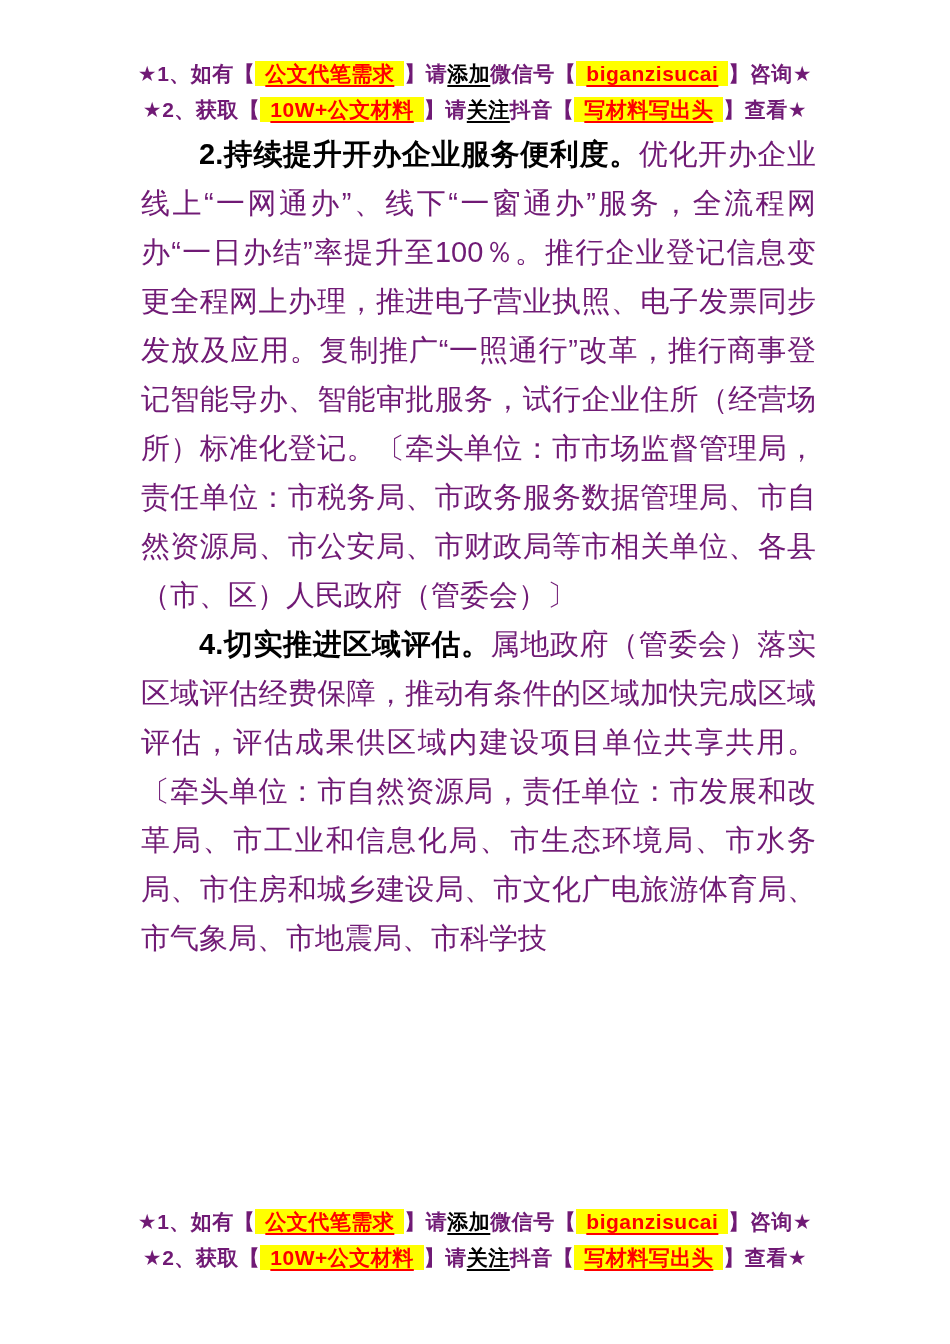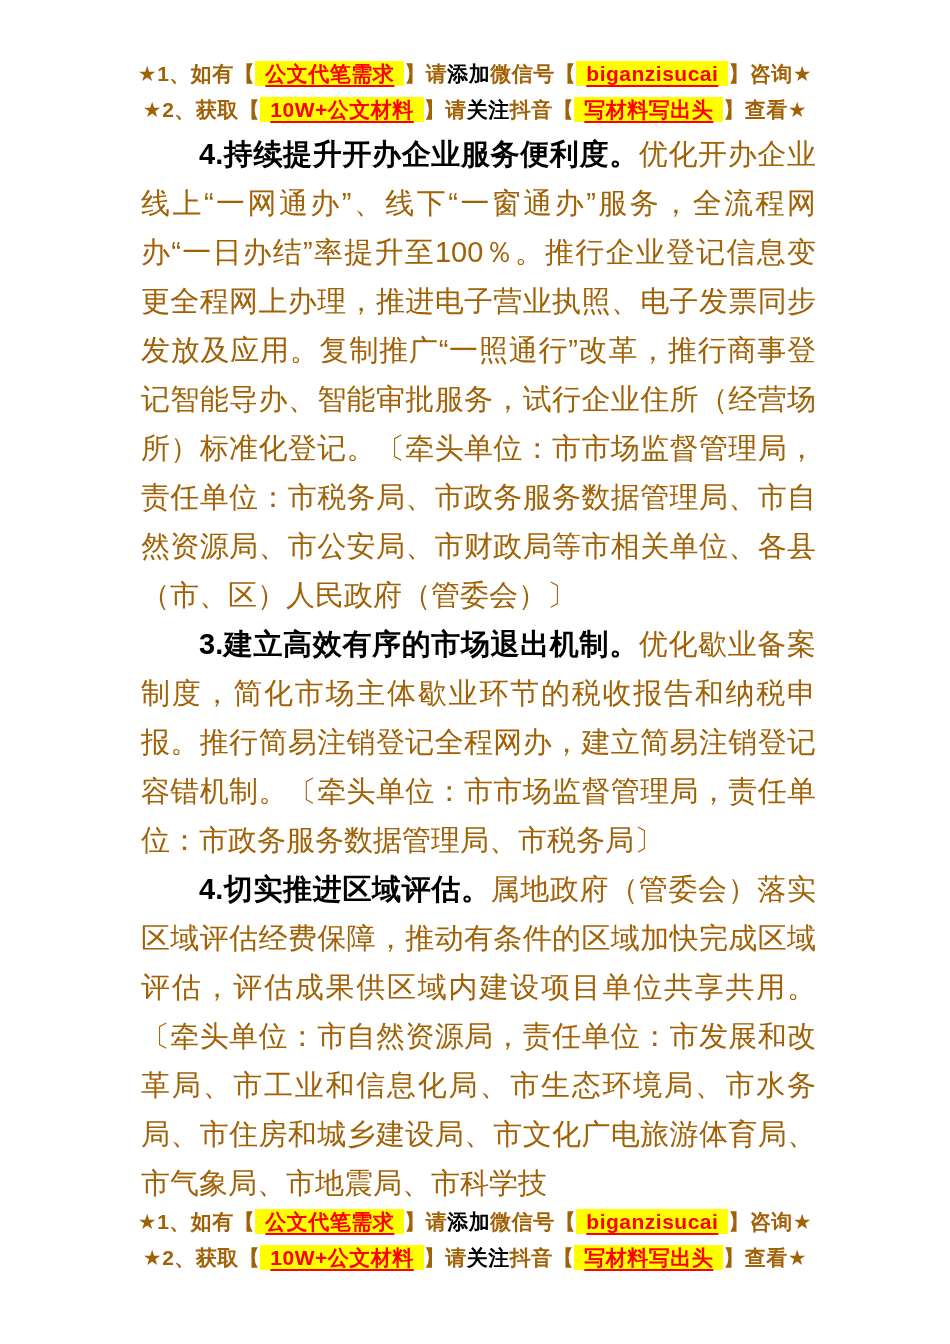--- a/index.html
+++ b/index.html
@@ -24,31 +24,32 @@
     text-align: center;
     font-weight: bold;
     font-size: 21px;
     line-height: 36px;
     color: #000000;
     letter-spacing: 0.5px;
   }
   .banner.header { top: 56px; }
   .banner.footer { top: 1204px; }
   .banner-line { white-space: nowrap; }
-  .run-normal { color: #a16207; }
+  .run-normal { color: #701a75; }
   .run-hl {
     background: #ffff00;
     color: #ff0000;
     text-decoration: underline;
     text-decoration-color: #ff0000;
     text-decoration-thickness: 2px;
     text-underline-offset: 4px;
     padding: 1px 10px;
   }
   .run-u {
+    text-decoration: underline;
     text-decoration-color: #000000;
     text-decoration-thickness: 2px;
     text-underline-offset: 4px;
   }
   
   .doc-body {
     position: absolute;
     top: 130px;
     left: 141px;
     width: 675px;
@@ -69,21 +70,20 @@
 </style>
 </head>
 <body>
 
 <div class="page">
   <div class="banner header" id="header-banner">
       <div class="banner-line"><span class="run-normal">★1、如有【</span><span class="run-hl">公文代笔需求</span><span class="run-normal">】请</span><span class="run-u">添加</span><span class="run-normal">微信号【</span><span class="run-hl">biganzisucai</span><span class="run-normal">】咨询★</span></div>
       <div class="banner-line"><span class="run-normal">★2、获取【</span><span class="run-hl">10W+公文材料</span><span class="run-normal">】请</span><span class="run-u">关注</span><span class="run-normal">抖音【</span><span class="run-hl">写材料写出头</span><span class="run-normal">】查看★</span></div>
     </div>
   <div class="doc-body" id="document-body">
-      <p class="paragraph"><span class="run-bold">4.持续提升开办企业服务便利度。</span><span class="run-normal">优化开办企业线上“一网通办”、线下“一窗通办”服务，全流程网办“一日办结”率提升至100％。推行企业登记信息变更全程网上办理，推进电子营业执照、电子发票同步发放及应用。复制推广“一照通行”改革，推行商事登记智能导办、智能审批服务，试行企业住所（经营场所）标准化登记。〔牵头单位：市市场监督管理局，责任单位：市税务局、市政务服务数据管理局、市自然资源局、市公安局、市财政局等市相关单位、各县（市、区）人民政府（管委会）〕</span></p>
-      <p class="paragraph"><span class="run-bold">3.建立高效有序的市场退出机制。</span><span class="run-normal">优化歇业备案制度，简化市场主体歇业环节的税收报告和纳税申报。推行简易注销登记全程网办，建立简易注销登记容错机制。〔牵头单位：市市场监督管理局，责任单位：市政务服务数据管理局、市税务局〕</span></p>
+      <p class="paragraph"><span class="run-bold">2.持续提升开办企业服务便利度。</span><span class="run-normal">优化开办企业线上“一网通办”、线下“一窗通办”服务，全流程网办“一日办结”率提升至100％。推行企业登记信息变更全程网上办理，推进电子营业执照、电子发票同步发放及应用。复制推广“一照通行”改革，推行商事登记智能导办、智能审批服务，试行企业住所（经营场所）标准化登记。〔牵头单位：市市场监督管理局，责任单位：市税务局、市政务服务数据管理局、市自然资源局、市公安局、市财政局等市相关单位、各县（市、区）人民政府（管委会）〕</span></p>
       <p class="paragraph"><span class="run-bold">4.切实推进区域评估。</span><span class="run-normal">属地政府（管委会）落实区域评估经费保障，推动有条件的区域加快完成区域评估，评估成果供区域内建设项目单位共享共用。〔牵头单位：市自然资源局，责任单位：市发展和改革局、市工业和信息化局、市生态环境局、市水务局、市住房和城乡建设局、市文化广电旅游体育局、市气象局、市地震局、市科学技</span></p>
     </div>
   <div class="banner footer" id="footer-banner">
       <div class="banner-line"><span class="run-normal">★1、如有【</span><span class="run-hl">公文代笔需求</span><span class="run-normal">】请</span><span class="run-u">添加</span><span class="run-normal">微信号【</span><span class="run-hl">biganzisucai</span><span class="run-normal">】咨询★</span></div>
       <div class="banner-line"><span class="run-normal">★2、获取【</span><span class="run-hl">10W+公文材料</span><span class="run-normal">】请</span><span class="run-u">关注</span><span class="run-normal">抖音【</span><span class="run-hl">写材料写出头</span><span class="run-normal">】查看★</span></div>
     </div>
 </div>
 
 </body></html>

